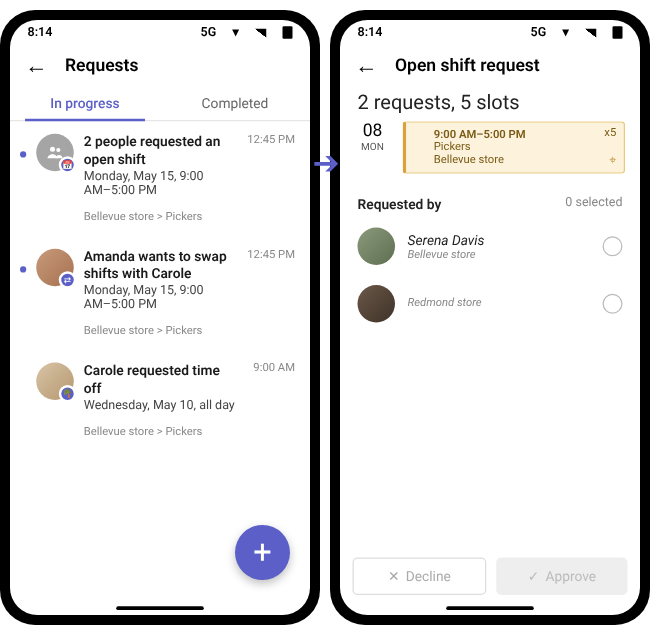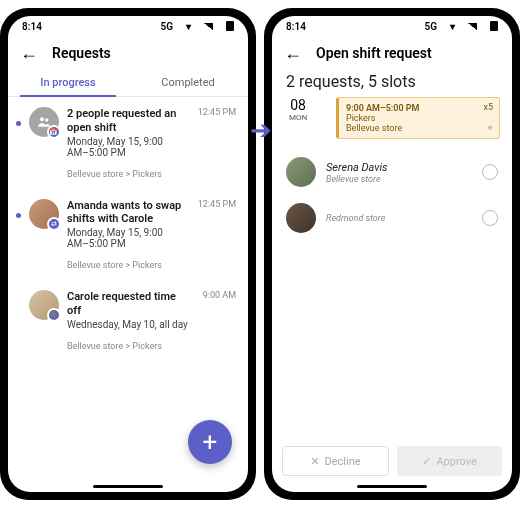--- a/index.html
+++ b/index.html
@@ -138,32 +138,32 @@
   .home-ind {
     position: absolute;
     bottom: 4px; left: 50%;
     transform: translateX(-50%);
     width: 70px; height: 3px;
     background: #000; border-radius: 2px;
   }
   
   .summary { font-size: 16px; padding: 4px 14px 6px; color:#222;}
   .slot-row {
-    display:flex; gap:24px; padding: 0 12px 10px; align-items:stretch;
+    display:flex; gap:10px; padding: 0 12px 10px; align-items:stretch;
   }
   .date-col { text-align:center; width:28px; }
   .date-num { font-size:14px; font-weight:400; }
   .date-day { font-size:8px; color:#555; }
   .slot-card {
     flex:1;
     background:#fdf3dd;
     border:1px solid #e8c97d;
     border-left:3px solid #d9a23d;
     border-radius:3px;
-    padding:5px 7px;
+    padding:5px 22px;
     position:relative;
     font-size:9px;
     color:#7a5a14;
   }
   .slot-time{font-weight:600;}
   .slot-x5{position:absolute;top:4px;right:6px;font-size:9px;color:#7a5a14;}
   .slot-pin{position:absolute;bottom:4px;right:6px;font-size:10px;color:#c9a050;}
   .sect-head{display:flex;justify-content:space-between;padding:8px 14px 4px;font-size:11px;}
   .sect-head .lbl{font-weight:600;color:#222;}
   .sect-head .cnt{color:#888;font-size:10px;}
@@ -277,20 +277,24 @@
         <div class="date-day">MON</div>
       </div>
       <div class="slot-card">
         <div class="slot-time">9:00 AM–5:00 PM</div>
         <div>Pickers</div>
         <div>Bellevue store</div>
         <span class="slot-x5">x5</span>
         <span class="slot-pin">⌖</span>
       </div>
     </div>
+    <div class="sect-head">
+      <span class="lbl">Requested by</span>
+      <span class="cnt">0 selected</span>
+    </div>
     <div class="req-item">
       <div class="avatar a3"></div>
       <div class="req-body">
         <div class="req-name">Serena Davis</div>
         <div class="req-store">Bellevue store</div>
       </div>
       <div class="radio"></div>
     </div>
     <div class="req-item">
       <div class="avatar a4"></div>

